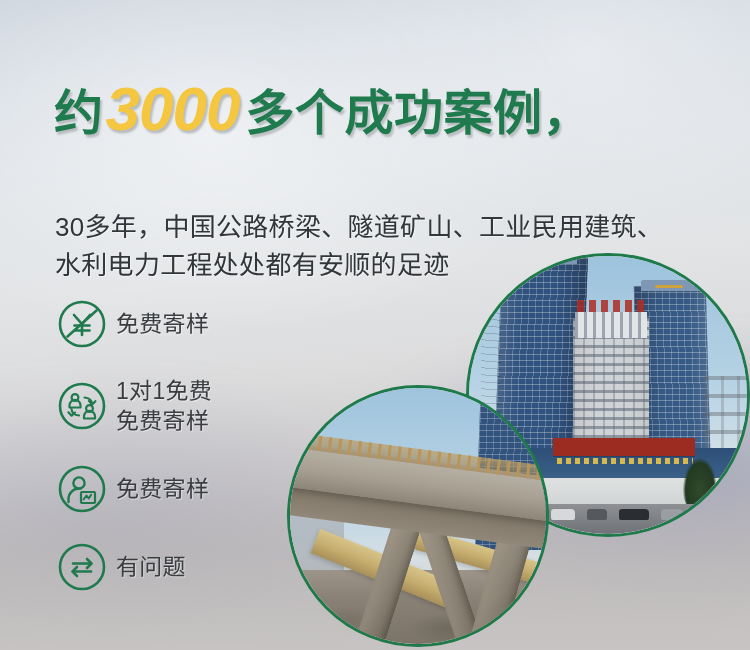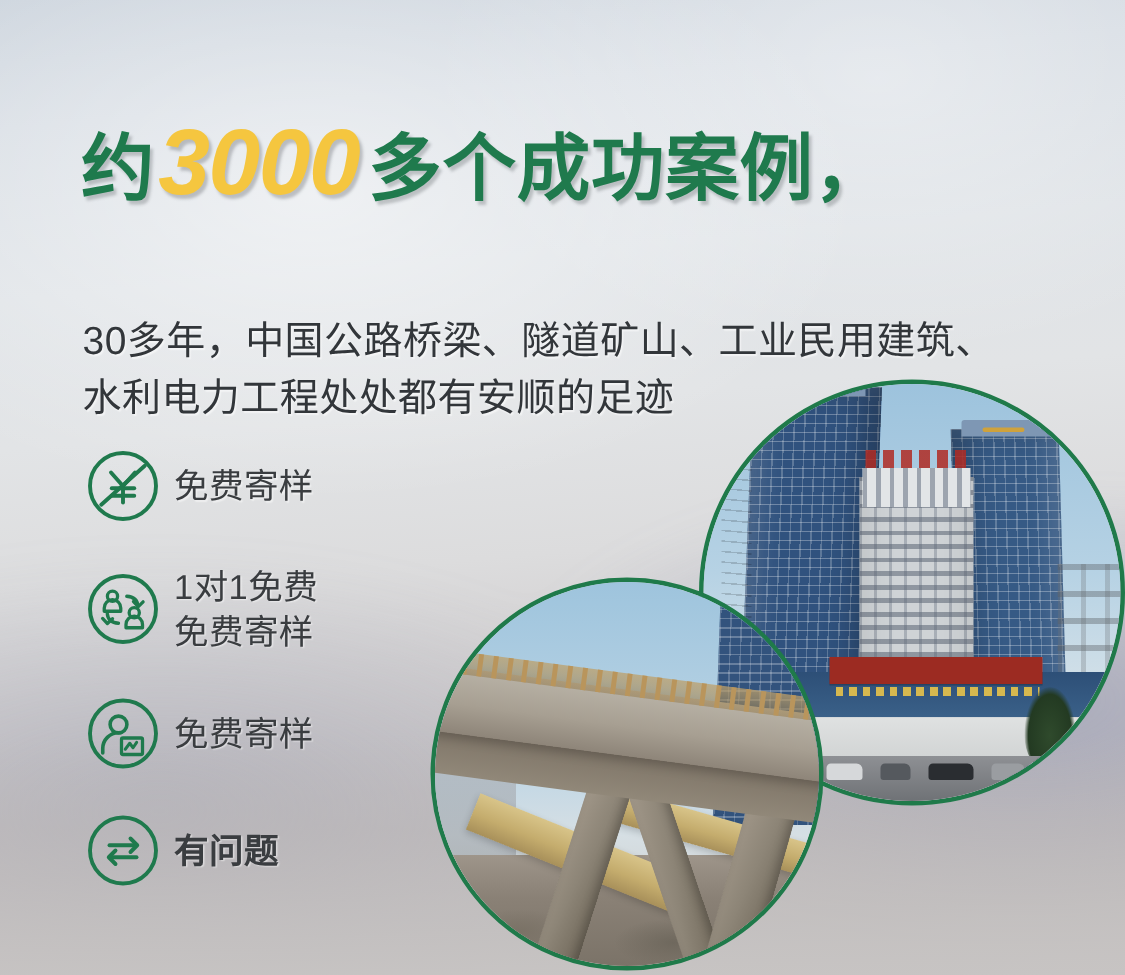--- a/index.html
+++ b/index.html
@@ -295,21 +295,21 @@
     left: 56px;
     top: 298px;
     width: 270px;
   }
   .feature-row {
     display: flex;
     align-items: center;
     gap: 8px;
     margin-bottom: 26px;
   }
-  .feature-row:last-child { margin-bottom: 0; font-weight: bold; }
+  .feature-row:last-child { margin-bottom: 0; }
   .feature-icon {
     flex: 0 0 auto;
     width: 52px;
     height: 52px;
   }
   .feature-icon svg { display: block; width: 52px; height: 52px; }
   .feature-text {
     color: #3a3d40;
     font-size: 23px;
     line-height: 1.32;

